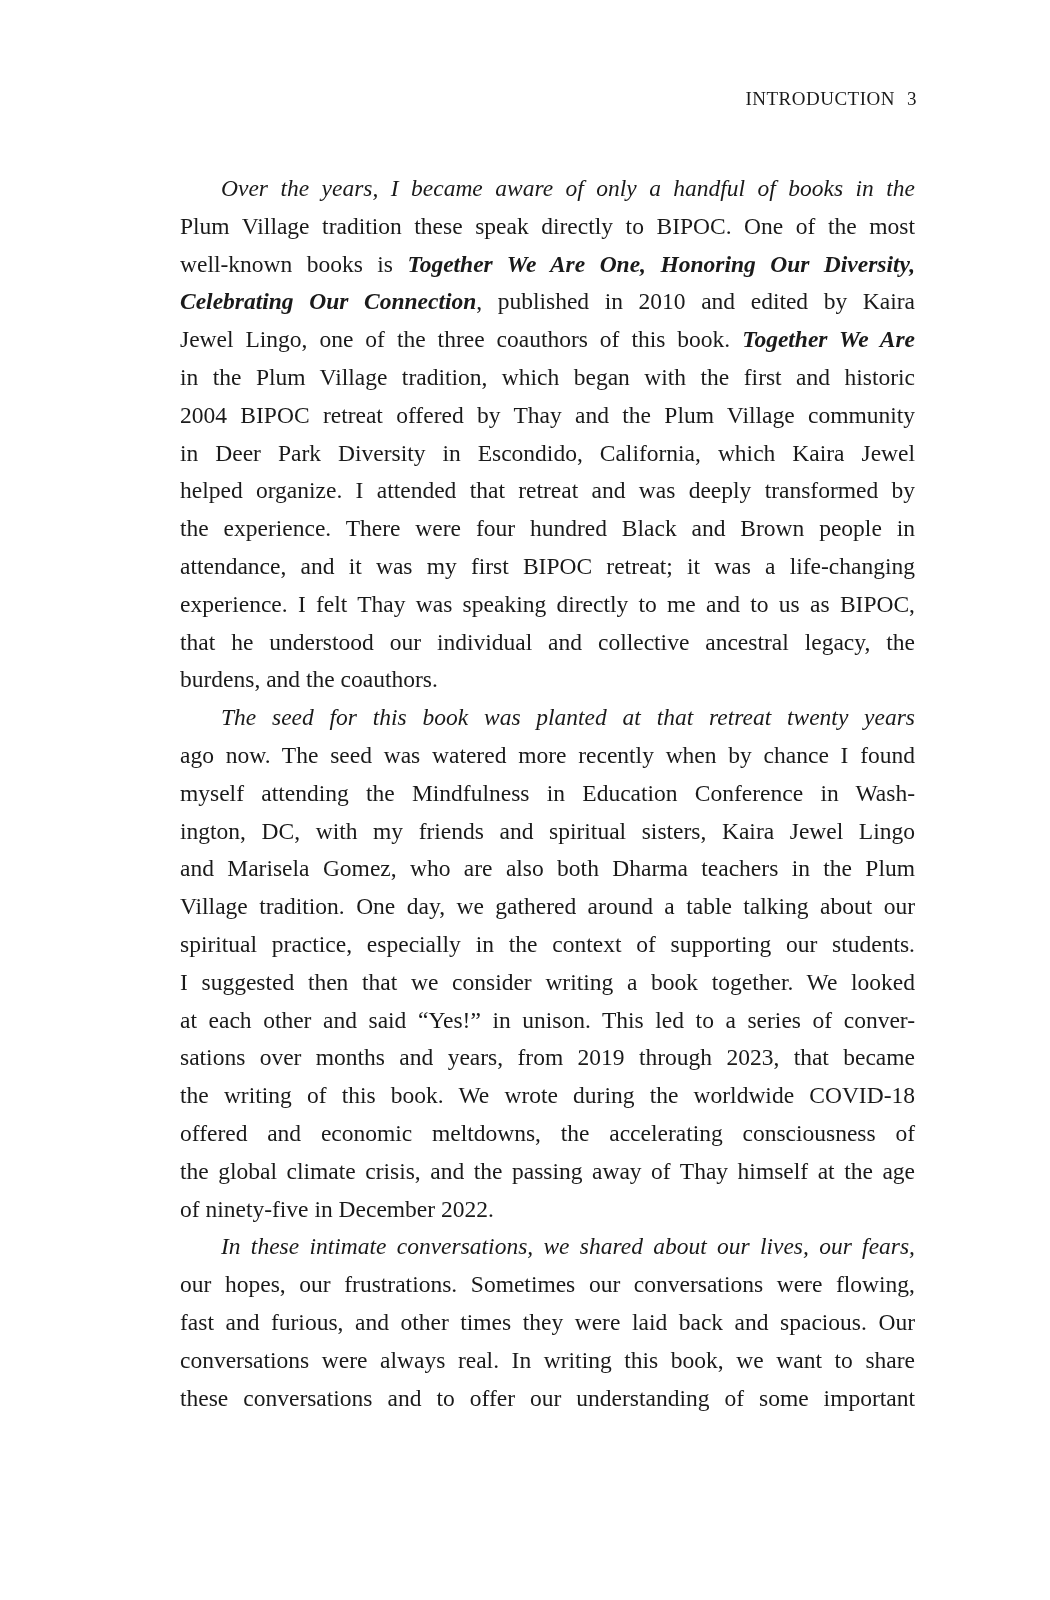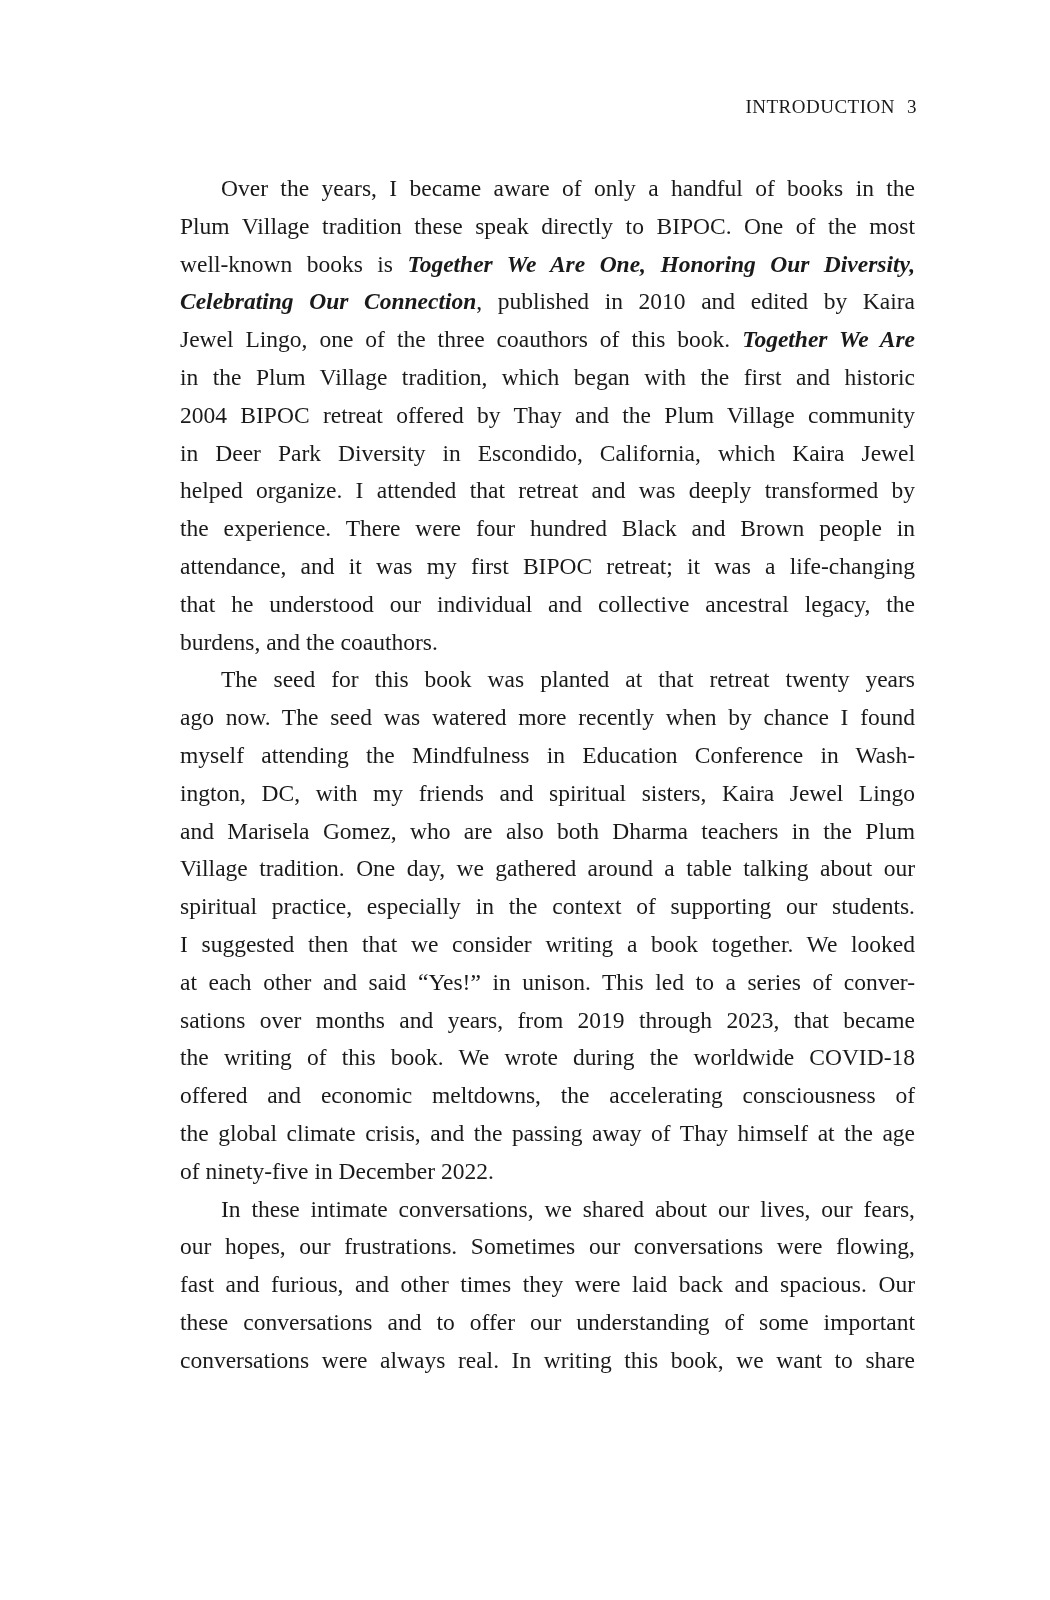--- a/index.html
+++ b/index.html
@@ -10,21 +10,21 @@
     body {
       width: 1050px;
       height: 1600px;
       position: relative;
       overflow: hidden;
       font-family: "Liberation Serif", "DejaVu Serif", serif;
       color: #1a1a1a;
     }
     .running-head {
       position: absolute;
-      top: 96px;
+      top: 88px;
       right: 133px;
       font-size: 19px;
       letter-spacing: 0.5px;
       white-space: nowrap;
       margin-left: 23px;
     }
     .running-head .folio {
       margin-left: 12px;
     }
     .body-text {
@@ -37,20 +37,21 @@
     }
     .line {
       display: block;
       height: 37.8px;
       white-space: nowrap;
       text-align: justify;
       text-align-last: justify;
     }
     .line.indent {
       padding-left: 41px;
+      font-style: italic;
     }
     .line.last {
       text-align-last: left;
     }
     .line em {
       font-style: italic;
       font-weight: bold;
     }
   </style>
 </head>
@@ -66,20 +67,21 @@
       <span class="line"><span>Plum Village tradition these speak directly to BIPOC. One of the most</span></span>
       <span class="line"><span>well-known books is </span><em>Together We Are One, Honoring Our Diversity,</em></span>
       <span class="line"><em>Celebrating Our Connection</em><span>, published in 2010 and edited by Kaira</span></span>
       <span class="line"><span>Jewel Lingo, one of the three coauthors of this book. </span><em>Together We Are</em></span>
       <span class="line"><span>in the Plum Village tradition, which began with the first and historic</span></span>
       <span class="line"><span>2004 BIPOC retreat offered by Thay and the Plum Village community</span></span>
       <span class="line"><span>in Deer Park Diversity in Escondido, California, which Kaira Jewel</span></span>
       <span class="line"><span>helped organize. I attended that retreat and was deeply transformed by</span></span>
       <span class="line"><span>the experience. There were four hundred Black and Brown people in</span></span>
       <span class="line"><span>attendance, and it was my first BIPOC retreat; it was a life-changing</span></span>
+      <span class="line"><span>experience. I felt Thay was speaking directly to me and to us as BIPOC,</span></span>
       <span class="line"><span>that he understood our individual and collective ancestral legacy, the</span></span>
       <span class="line last"><span>burdens, and the coauthors.</span></span>
     </div>
     <div>
       <span class="line indent"><span>The seed for this book was planted at that retreat twenty years</span></span>
       <span class="line"><span>ago now. The seed was watered more recently when by chance I found</span></span>
       <span class="line"><span>myself attending the Mindfulness in Education Conference in Wash-</span></span>
       <span class="line"><span>ington, DC, with my friends and spiritual sisters, Kaira Jewel Lingo</span></span>
       <span class="line"><span>and Marisela Gomez, who are also both Dharma teachers in the Plum</span></span>
       <span class="line"><span>Village tradition. One day, we gathered around a table talking about our</span></span>
@@ -89,16 +91,16 @@
       <span class="line"><span>sations over months and years, from 2019 through 2023, that became</span></span>
       <span class="line"><span>the writing of this book. We wrote during the worldwide COVID-18</span></span>
       <span class="line"><span>offered and economic meltdowns, the accelerating consciousness of</span></span>
       <span class="line"><span>the global climate crisis, and the passing away of Thay himself at the age</span></span>
       <span class="line last"><span>of ninety-five in December 2022.</span></span>
     </div>
     <div>
       <span class="line indent"><span>In these intimate conversations, we shared about our lives, our fears,</span></span>
       <span class="line"><span>our hopes, our frustrations. Sometimes our conversations were flowing,</span></span>
       <span class="line"><span>fast and furious, and other times they were laid back and spacious. Our</span></span>
+      <span class="line"><span>conversations were always real. In writing this book, we want to share</span></span>
       <span class="line"><span>these conversations and to offer our understanding of some important</span></span>
-      <span class="line"><span>conversations were always real. In writing this book, we want to share</span></span>
     </div>
   </div>
 
 </body></html>

